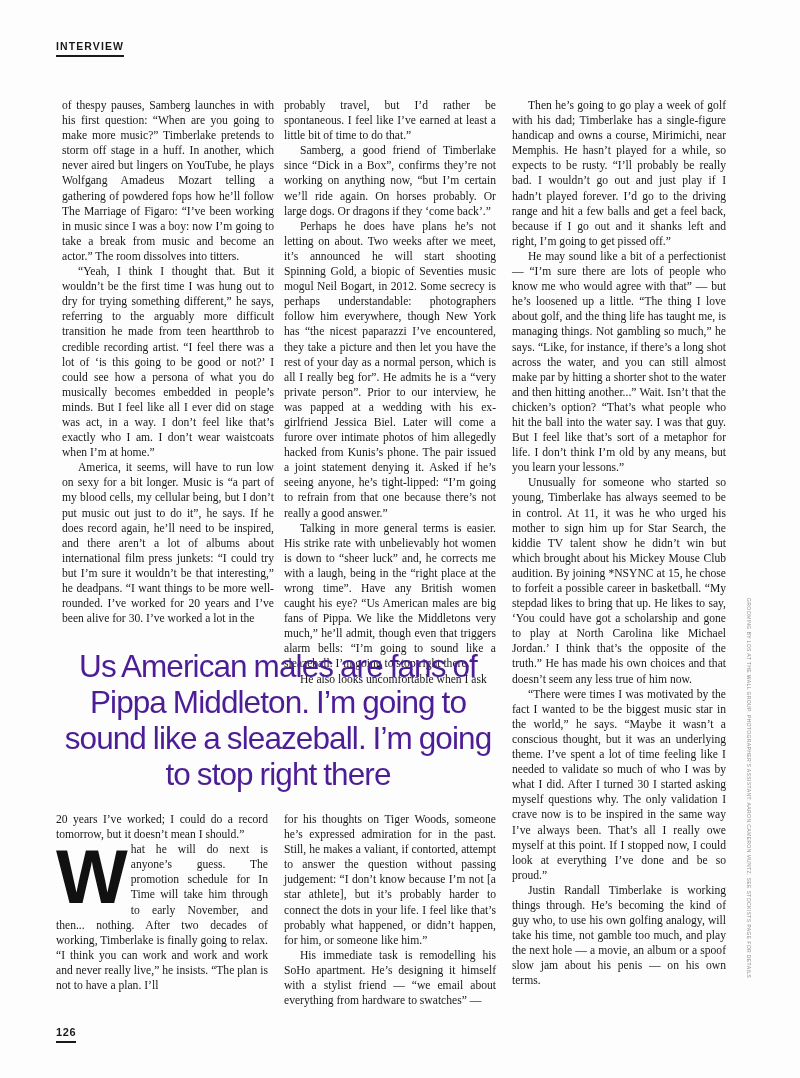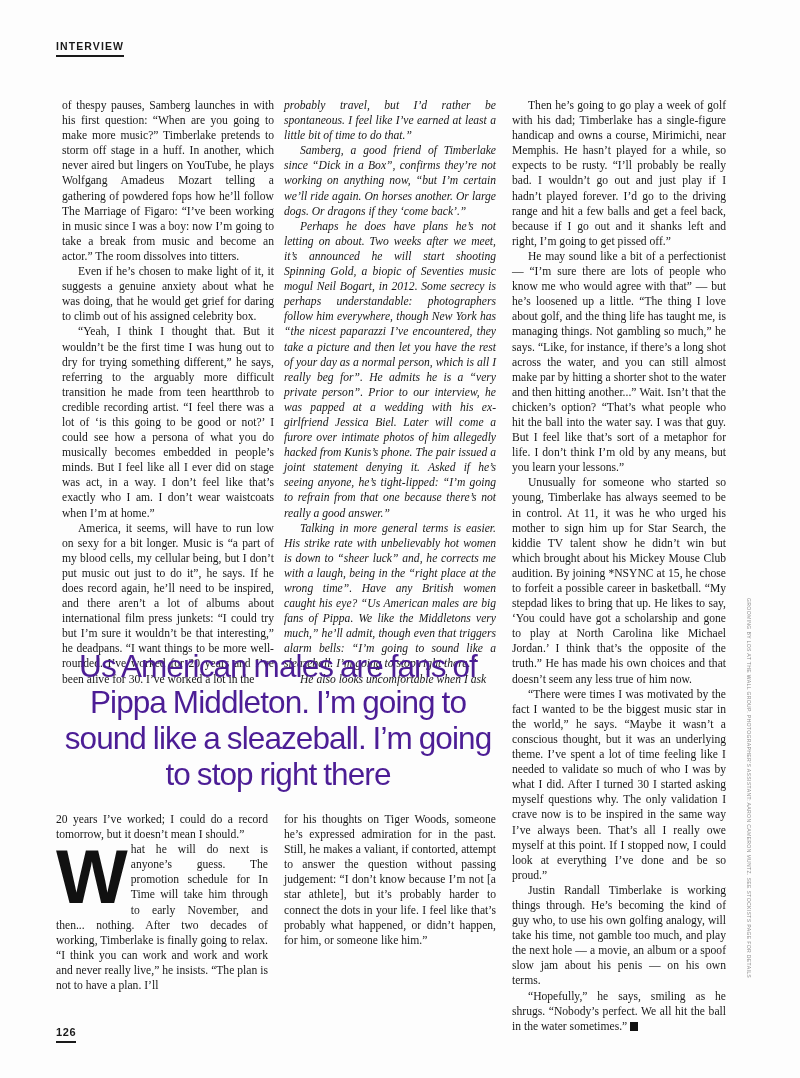--- a/index.html
+++ b/index.html
@@ -76,21 +76,21 @@
 
   
   .c1 { left: 56px;  width: 212px; }
   .c2 { left: 284px; width: 212px; }
   .c3 { left: 512px; width: 214px; }
 
   .top  { top: 98px; }
 
   
   #col1-top { height: 544px; margin-left: 6px; }
-  #col2-top { height: 544px; font-style: italic; }
+  #col2-top { height: 544px; }
   #col3-top { top: 98px; height: 910px; }
 
   
   .pullquote {
     position: absolute;
     left: 52px;
     top: 648px;
     width: 452px;
     text-align: center;
     font-family: "Liberation Sans", "DejaVu Sans", sans-serif;
@@ -149,52 +149,51 @@
 <body>
 
 <div class="page">
 
   <div class="kicker-wrap">
     <span class="kicker">INTERVIEW</span>
   </div>
 
   <div class="col c1 top" id="col1-top">
     <p class="noindent">of thespy pauses, Samberg launches in with his first question: “When are you going to make more music?” Timberlake pretends to storm off stage in a huff. In another, which never aired but lingers on YouTube, he plays Wolfgang Amadeus Mozart telling a gathering of powdered fops how he’ll follow The Marriage of Figaro: “I’ve been working in music since I was a boy: now I’m going to take a break from music and become an actor.” The room dissolves into titters.</p>
-    <p>Even if he’s chosen to make light of it, it suggests a genuine anxiety about what he was doing, that he would get grief for daring to climb out of his assigned celebrity box.</p>
     <p>“Yeah, I think I thought that. But it wouldn’t be the first time I was hung out to dry for trying something different,” he says, referring to the arguably more difficult transition he made from teen heartthrob to credible recording artist. “I feel there was a lot of ‘is this going to be good or not?’ I could see how a persona of what you do musically becomes embedded in people’s minds. But I feel like all I ever did on stage was act, in a way. I don’t feel like that’s exactly who I am. I don’t wear waistcoats when I’m at home.”</p>
     <p>America, it seems, will have to run low on sexy for a bit longer. Music is “a part of my blood cells, my cellular being, but I don’t put music out just to do it”, he says. If he does record again, he’ll need to be inspired, and there aren’t a lot of albums about international film press junkets: “I could try but I’m sure it wouldn’t be that interesting,” he deadpans. “I want things to be more well-rounded. I’ve worked for 20 years and I’ve been alive for 30. I’ve worked a lot in the</p>
   </div>
 
   <div class="col c2 top" id="col2-top">
     <p class="noindent">probably travel, but I’d rather be spontaneous. I feel like I’ve earned at least a little bit of time to do that.”</p>
-    <p>Samberg, a good friend of Timberlake since “Dick in a Box”, confirms they’re not working on anything now, “but I’m certain we’ll ride again. On horses another. Or large dogs. Or dragons if they ‘come back’.”</p>
+    <p>Samberg, a good friend of Timberlake since “Dick in a Box”, confirms they’re not working on anything now, “but I’m certain we’ll ride again. On horses probably. Or large dogs. Or dragons if they ‘come back’.”</p>
     <p>Perhaps he does have plans he’s not letting on about. Two weeks after we meet, it’s announced he will start shooting Spinning Gold, a biopic of Seventies music mogul Neil Bogart, in 2012. Some secrecy is perhaps understandable: photographers follow him everywhere, though New York has “the nicest paparazzi I’ve encountered, they take a picture and then let you have the rest of your day as a normal person, which is all I really beg for”. He admits he is a “very private person”. Prior to our interview, he was papped at a wedding with his ex-girlfriend Jessica Biel. Later will come a furore over intimate photos of him allegedly hacked from Kunis’s phone. The pair issued a joint statement denying it. Asked if he’s seeing anyone, he’s tight-lipped: “I’m going to refrain from that one because there’s not really a good answer.”</p>
     <p>Talking in more general terms is easier. His strike rate with unbelievably hot women is down to “sheer luck” and, he corrects me with a laugh, being in the “right place at the wrong time”. Have any British women caught his eye? “Us American males are big fans of Pippa. We like the Middletons very much,” he’ll admit, though even that triggers alarm bells: “I’m going to sound like a sleazeball. I’m going to stop right there.”</p>
     <p>He also looks uncomfortable when I ask</p>
   </div>
 
   <div class="col c3" id="col3-top">
     <p>Then he’s going to go play a week of golf with his dad; Timberlake has a single-figure handicap and owns a course, Mirimichi, near Memphis. He hasn’t played for a while, so expects to be rusty. “I’ll probably be really bad. I wouldn’t go out and just play if I hadn’t played forever. I’d go to the driving range and hit a few balls and get a feel back, because if I go out and it shanks left and right, I’m going to get pissed off.”</p>
     <p>He may sound like a bit of a perfectionist — “I’m sure there are lots of people who know me who would agree with that” — but he’s loosened up a little. “The thing I love about golf, and the thing life has taught me, is managing things. Not gambling so much,” he says. “Like, for instance, if there’s a long shot across the water, and you can still almost make par by hitting a shorter shot to the water and then hitting another...” Wait. Isn’t that the chicken’s option? “That’s what people who hit the ball into the water say. I was that guy. But I feel like that’s sort of a metaphor for life. I don’t think I’m old by any means, but you learn your lessons.”</p>
     <p>Unusually for someone who started so young, Timberlake has always seemed to be in control. At 11, it was he who urged his mother to sign him up for Star Search, the kiddie TV talent show he didn’t win but which brought about his Mickey Mouse Club audition. By joining *NSYNC at 15, he chose to forfeit a possible career in basketball. “My stepdad likes to bring that up. He likes to say, ‘You could have got a scholarship and gone to play at North Carolina like Michael Jordan.’ I think that’s the opposite of the truth.” He has made his own choices and that doesn’t seem any less true of him now.</p>
     <p>“There were times I was motivated by the fact I wanted to be the biggest music star in the world,” he says. “Maybe it wasn’t a conscious thought, but it was an underlying theme. I’ve spent a lot of time feeling like I needed to validate so much of who I was by what I did. After I turned 30 I started asking myself questions why. The only validation I crave now is to be inspired in the same way I’ve always been. That’s all I really owe myself at this point. If I stopped now, I could look at everything I’ve done and be so proud.”</p>
     <p>Justin Randall Timberlake is working things through. He’s becoming the kind of guy who, to use his own golfing analogy, will take his time, not gamble too much, and play the next hole — a movie, an album or a spoof slow jam about his penis — on his own terms.</p>
-    <p><span>“Hopefully,” he says, smiling as he shrugs. “Nobody’s perfect. We all hit the ball in the water sometimes.”</span><span class="endmark"></span></p>
 
   </div>
 
   <div class="pullquote">Us American males are fans of Pippa Middleton. I’m going to sound like a sleazeball. I’m going to stop right there</div>
 
   <div class="col c1" id="col1-bot">
     <p class="noindent">20 years I’ve worked; I could do a record tomorrow, but it doesn’t mean I should.”</p>
     <p class="noindent dropcap-para"><span class="dropcap">W</span><span>hat he will do next is anyone’s guess. The promotion schedule for In Time will take him through to early November, and then... nothing. After two decades of working, Timberlake is finally going to relax. “I think you can work and work and work and never really live,” he insists. “The plan is not to have a plan. I’ll</span></p>
   </div>
 
   <div class="col c2" id="col2-bot">
     <p class="noindent">for his thoughts on Tiger Woods, someone he’s expressed admiration for in the past. Still, he makes a valiant, if contorted, attempt to answer the question without passing judgement: “I don’t know because I’m not [a star athlete], but it’s probably harder to connect the dots in your life. I feel like that’s probably what happened, or didn’t happen, for him, or someone like him.”</p>
+    <p>His immediate task is remodelling his SoHo apartment. He’s designing it himself with a stylist friend — “we email about everything from hardware to swatches” —</p>
   </div>
 
   <div class="credit">GROOMING BY LOS AT THE WALL GROUP. PHOTOGRAPHER’S ASSISTANT: AARON CAMERON MUNTZ. SEE STOCKISTS PAGE FOR DETAILS</div>
 
   <div class="folio-wrap">
     <span class="folio">126</span>
   </div>
 
 </div>
 

